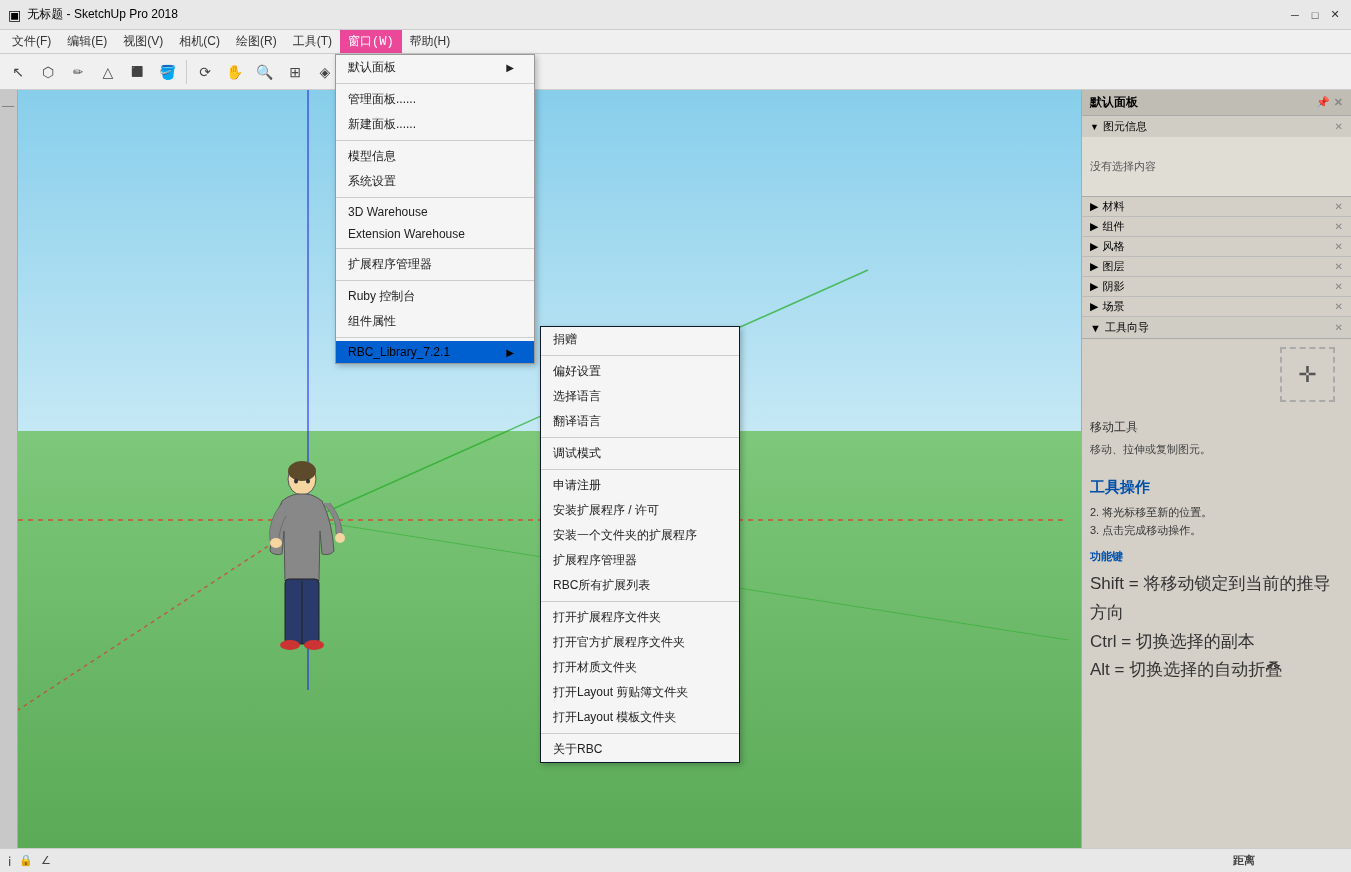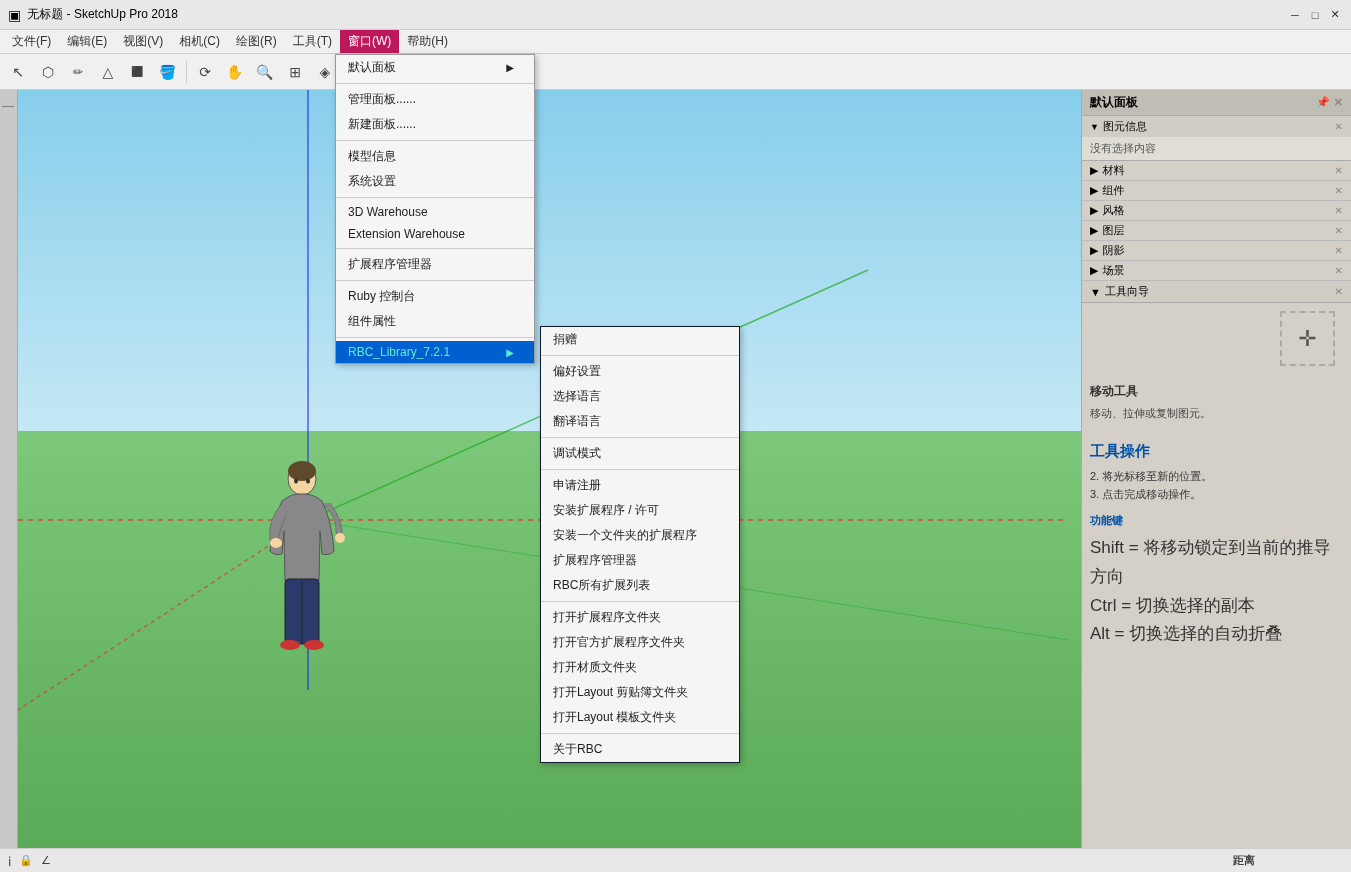--- a/index.html
+++ b/index.html
@@ -35,22 +35,23 @@
     .menu-item {
       padding: 2px 8px;
       cursor: pointer;
       font-size: 12px;
       color: #333;
       height: 100%;
       display: flex;
       align-items: center;
     }
     .menu-item:hover, .menu-item.active {
-      background: #be185d;
+      background: #ec4899;
       color: white;
+      font-family: Liberation Mono, monospace;
     }
 
     
     #toolbar {
       height: 36px;
       background: #f0f0f0;
       border-bottom: 1px solid #ccc;
       display: flex;
       align-items: center;
       padding: 0 4px;
@@ -143,21 +144,21 @@
       background: #d0cdc5;
       padding: 3px 8px;
       font-size: 11px;
       display: flex;
       align-items: center;
       justify-content: space-between;
       cursor: pointer;
     }
 
     .panel-section-content {
-      padding: 4px 8px;
+      padding: 22px 8px;
       font-size: 11px;
       color: #555;
       background: #e0ddd5;
     }
 
     .panel-close-btn {
       font-size: 10px;
       cursor: pointer;
       color: #888;
     }
@@ -211,21 +212,21 @@
     .dropdown-item {
       padding: 4px 20px 4px 12px;
       cursor: pointer;
       font-size: 12px;
       color: #222;
       display: flex;
       align-items: center;
       justify-content: space-between;
       white-space: nowrap;
     }
-    .dropdown-item.highlighted { background: #0060d0; color: #5eead4; }
+    .dropdown-item.highlighted { background: #0060d0; color: #000000; }
     .dropdown-separator {
       height: 1px;
       background: #ccc;
       margin: 3px 0;
     }
     .dropdown-arrow { font-size: 10px; }
 
     
     #rbc-submenu {
       position: fixed;
@@ -413,21 +414,21 @@
         </div>
         <span class="panel-close-btn">✕</span>
       </div>
     </div>
 
     <div style="display:flex; justify-content:flex-end; padding:8px 16px;">
       <div style="width:55px; height:55px; border:2px dashed #aaa; display:flex; align-items:center; justify-content:center; font-size:22px; color:#555;">✛</div>
     </div>
 
     <div id="right-bottom">
-      <div style="font-weight:bold; font-size:12px; margin-bottom:4px;">移动工具</div>
+      <div style="font-weight:normal; font-size:12px; margin-bottom:4px;">移动工具</div>
       <div style="color:#444; margin-bottom:16px;">移动、拉伸或复制图元。</div>
       <div style="font-weight:bold; color:#0050aa; font-size:15px; margin-bottom:4px;">工具操作</div>
       <div style="color:#333; font-size:11px; line-height:1.7;">
         <div>2.  将光标移至新的位置。</div>
         <div>3.  点击完成移动操作。</div>
       </div>
       <div style="font-weight:bold; color:#0050aa; font-size:11px; margin-top:8px; margin-bottom:4px;">功能键</div>
       <div style="color:#333; font-size:17px; line-height:1.7;">
         <div>Shift = 将移动锁定到当前的推导方向</div>
         <div>Ctrl = 切换选择的副本</div>

